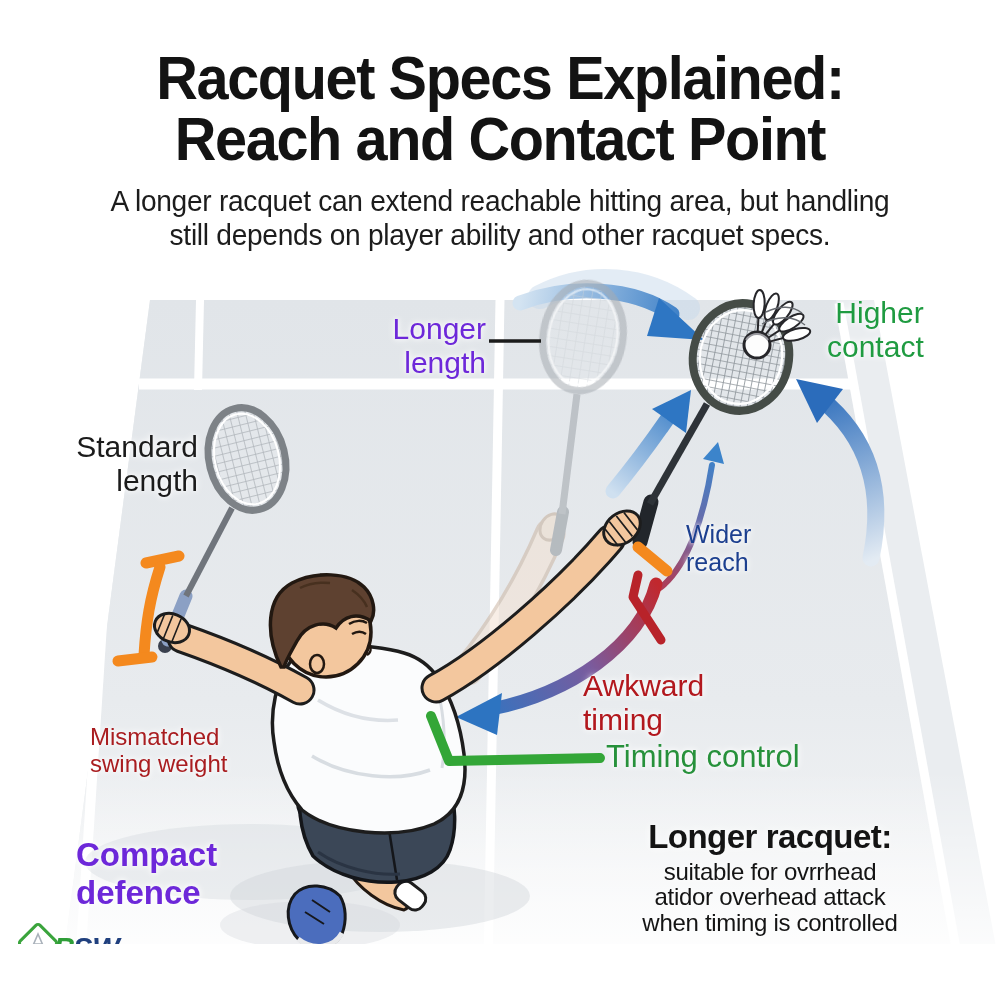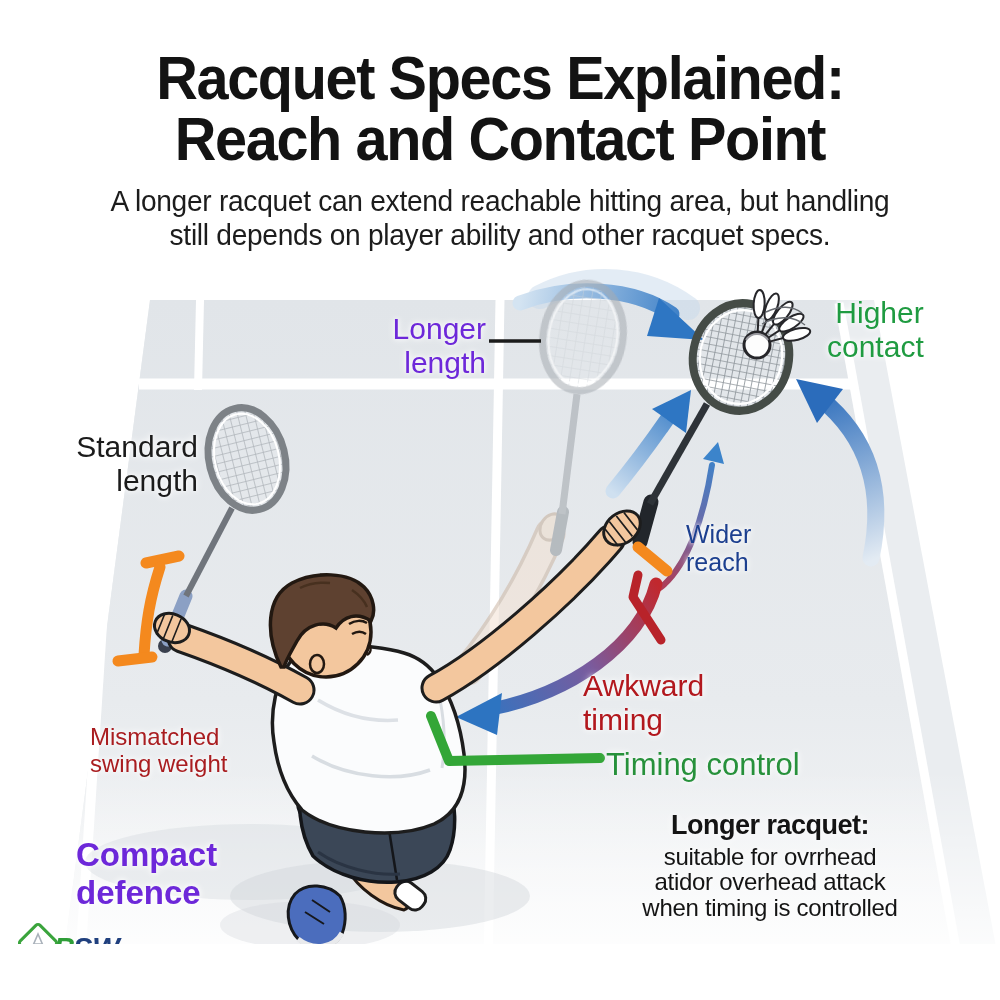--- a/index.html
+++ b/index.html
@@ -11,26 +11,26 @@
   .title{left:0;right:0;top:48px;text-align:center;font-size:62px;font-weight:bold;
          line-height:0.98;letter-spacing:-1.5px;color:#131313;transform:scaleX(.93);}
   .subtitle{left:0;right:0;top:184px;text-align:center;font-size:29px;line-height:1.18;
             color:#1c1c1c;transform:scaleX(.97);letter-spacing:-.3px;}
   .l-longer{left:328px;top:312px;width:158px;text-align:right;font-size:30px;color:#6d28d9;}
   .l-higher{left:827px;top:296px;font-size:30px;color:#1f9b41;text-align:right;}
   .l-standard{left:52px;top:430px;width:146px;text-align:right;font-size:30px;color:#1b1b1b;}
   .l-wider{left:686px;top:520px;font-size:25px;color:#1c3f8f;}
   .l-awkward{left:583px;top:640px;width:160px;text-align:left;font-size:30px;color:#b2181e;margin-top:29px;}
   .l-mismatched{left:90px;top:724px;width:220px;font-size:24px;color:#a91d20;}
-  .l-timing{left:606px;top:740px;font-size:31px;color:#27913b;margin-top:8px;}
+  .l-timing{left:606px;top:740px;font-size:31px;color:#27913b;}
   .l-compact{left:76px;top:836px;width:176px;text-align:left;font-size:33px;font-weight:bold;
              color:#6d28d9;line-height:1.15;}
   .callout{position:absolute;left:560px;top:810px;width:420px;text-align:center;color:#141414;
            text-shadow:0 0 8px #fff;}
-  .callout .h{font-size:27px;font-weight:bold;letter-spacing:-.5px;}
+  .callout .h{font-size:33px;font-weight:bold;letter-spacing:-.5px;margin-top:8px;}
   .callout .b{font-size:24px;line-height:1.06;margin-top:3px;white-space:pre-line;letter-spacing:-.3px;}
   .logo{position:absolute;left:14px;top:920px;width:130px;height:64px;}
 </style>
 </head>
 <body>
 
 <div id="stage">
 
   <svg class="scene" width="1000" height="1000" viewBox="0 0 1000 1000">
     <defs>

